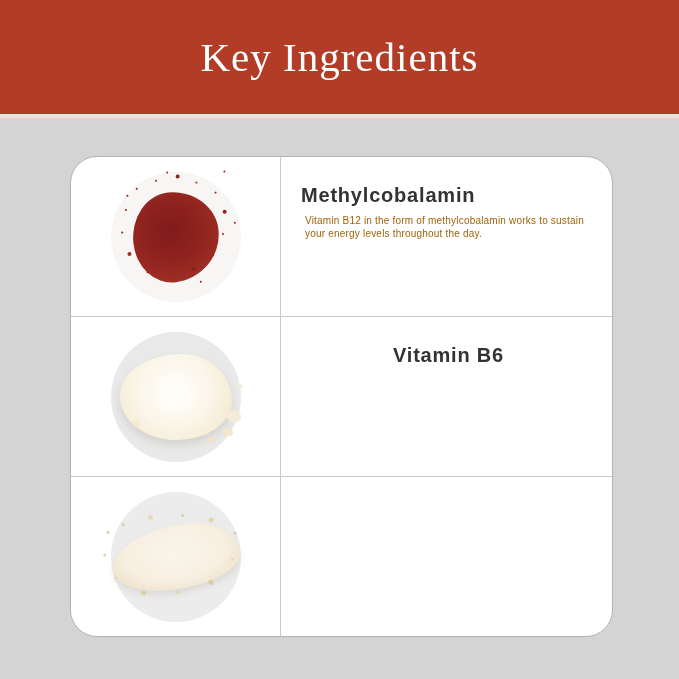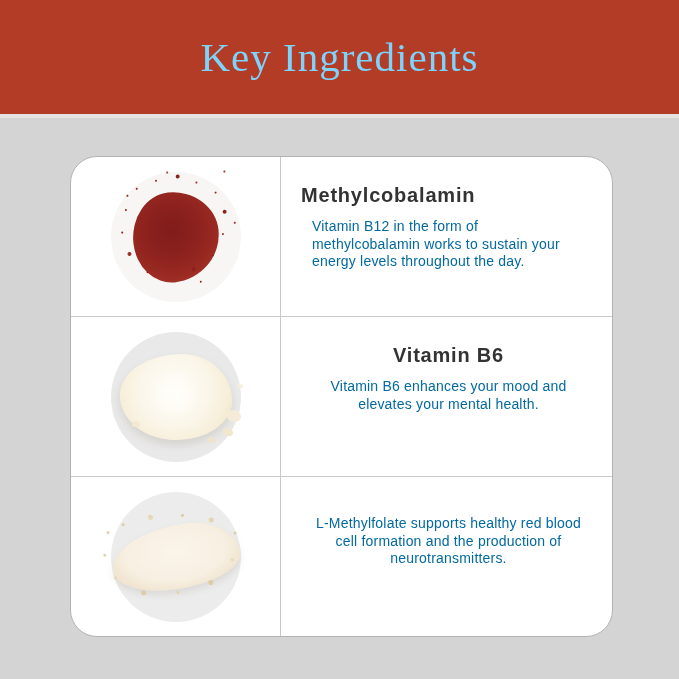--- a/index.html
+++ b/index.html
@@ -18,21 +18,21 @@
     background: #b33c27;
     border-bottom: 4px solid #e6e4e0;
     display: flex; align-items: center; justify-content: center;
   }
   .banner h1 {
     margin: 0;
     font-family: "Liberation Serif", serif;
     font-weight: 400;
     font-size: 41px;
     letter-spacing: 1px;
-    color: #7dd3fc;
+    color: #ffffff;
   }
 
   
   .card {
     position: absolute;
     left: 70px; top: 156px;
     width: 543px; height: 481px;
     background: #ffffff;
     border: 1px solid #b3b3b3;
     border-radius: 27px;
@@ -52,26 +52,26 @@
     padding: 27px 16px 0 20px;
   }
   .cell-text h2 {
     margin: 0 0 8px 0;
     font-size: 20px;
     font-weight: 600;
     letter-spacing: 0.8px;
     color: #333333;
   }
   .cell-text p {
-    margin: 11px;
+    margin: 4px;
     max-width: 284px;
-    font-size: 14px;
+    font-size: 10px;
     line-height: 1.26;
     letter-spacing: 0.2px;
-    color: #0369a1;
+    color: #a16207;
   }
 
   
   .circle {
     width: 130px; height: 130px;
     border-radius: 50%;
     display: flex; align-items: center; justify-content: center;
     position: relative;
   }
   .circle-1 { background: #f7f6f4; }
@@ -169,29 +169,27 @@
     </div>
 
     <div class="row">
       <div class="cell-img">
         <div class="circle circle-2">
           <div class="powder powder-white"></div>
         </div>
       </div>
       <div class="cell-text">
         <h2>Vitamin B6</h2>
-        <p>Vitamin B6 enhances your mood and elevates your mental health.</p>
       </div>
     </div>
 
     <div class="row">
       <div class="cell-img">
         <div class="circle circle-3">
           <div class="powder powder-cream"></div>
         </div>
       </div>
       <div class="cell-text">
-        <p>L-Methylfolate supports healthy red blood cell formation and the production of neurotransmitters.</p>
       </div>
     </div>
 
   </section>
 </div>
 
 </body></html>

